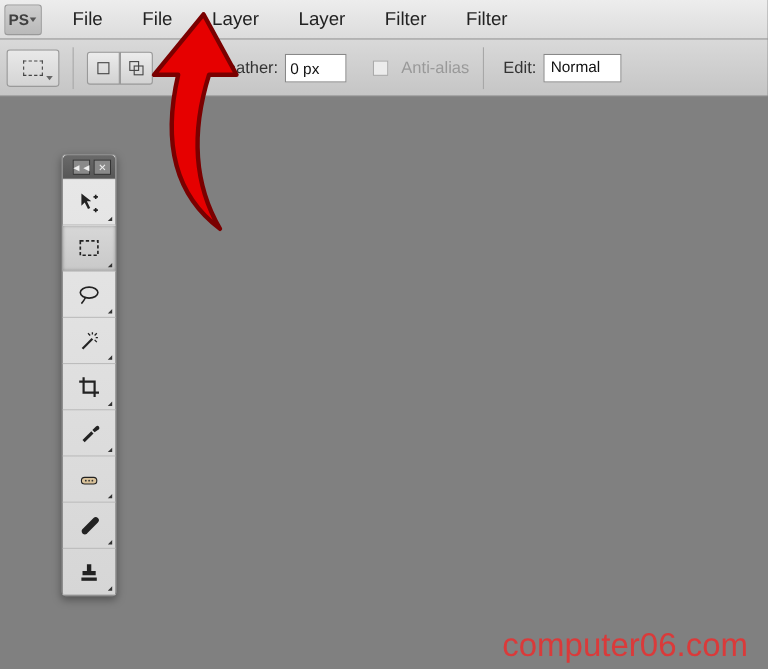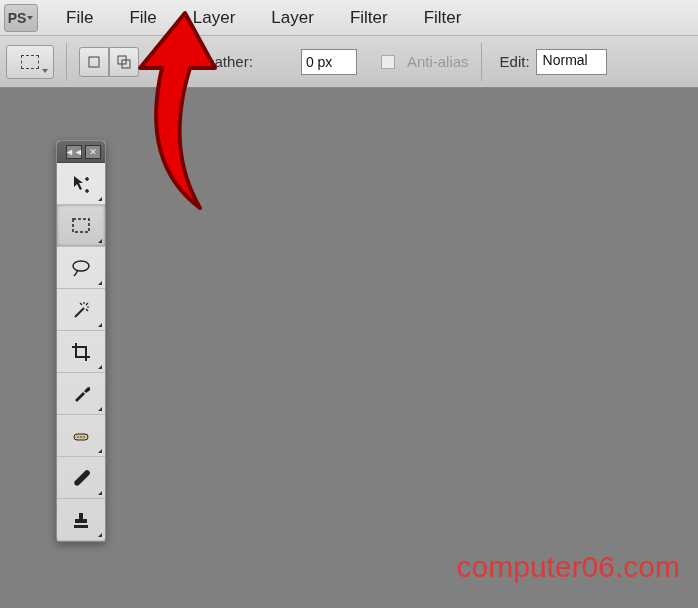--- a/index.html
+++ b/index.html
@@ -39,21 +39,21 @@
   width:30px; height:30px; border:1px solid #999; background:linear-gradient(#ececec,#d2d2d2);
   display:flex; align-items:center; justify-content:center;
 }
 .iconbtn:first-child{border-radius:3px 0 0 3px;}
 .iconbtn:last-child{border-radius:0 3px 3px 0;}
 
 .opt-lbl { font-size: 15px; color:#333; margin-left: 6px; }
 .opt-lbl.dim { color:#999; }
 .opt-input {
   width: 56px; height: 26px; background:#fff; border:1px solid #888;
-  padding: 2px 4px; font-size: 14px; color:#111;margin-left:42px;
+  padding: 2px 4px; font-size: 14px; color:#111;
 }
 .sep { width:1px; height:38px; background:#a7a7a7; margin: 0 6px; }
 .chk { width:14px; height:14px; border:1px solid #aaa; background:#ececec; }
 
 .style-sel {
   height:26px; background:#fff; border:1px solid #888; padding:2px 18px 2px 6px;
   font-size:14px; color:#111; position:relative;
 }
 
 .tool-palette {
@@ -73,21 +73,21 @@
 .tool-slot {
   height: 42px; border-bottom:1px solid #bcbcbc;
   display:flex; align-items:center; justify-content:center; position:relative;
 }
 .tool-slot.sel { background: linear-gradient(#d7d7d7,#c9c9c9);
   box-shadow: inset 0 0 3px #888; }
 .tool-tri::after { content:""; position:absolute; right:3px; bottom:3px;
   width:0;height:0; border-left:4px solid transparent; border-bottom:4px solid #333; }
 
 .watermark {
-  position:absolute; right: 18px; bottom: 24px; font-size: 30px;
+  position:absolute; right: 18px; bottom: 4px; font-size: 30px;
   font-family: Verdana, Arial, sans-serif;
   color: rgba(240,40,40,0.8);
 }
 
 .arrow-overlay {
   position:absolute; left:110px; top:8px; width:160px; height:210px;
   pointer-events:none;
 }
 </style>
 </head>

